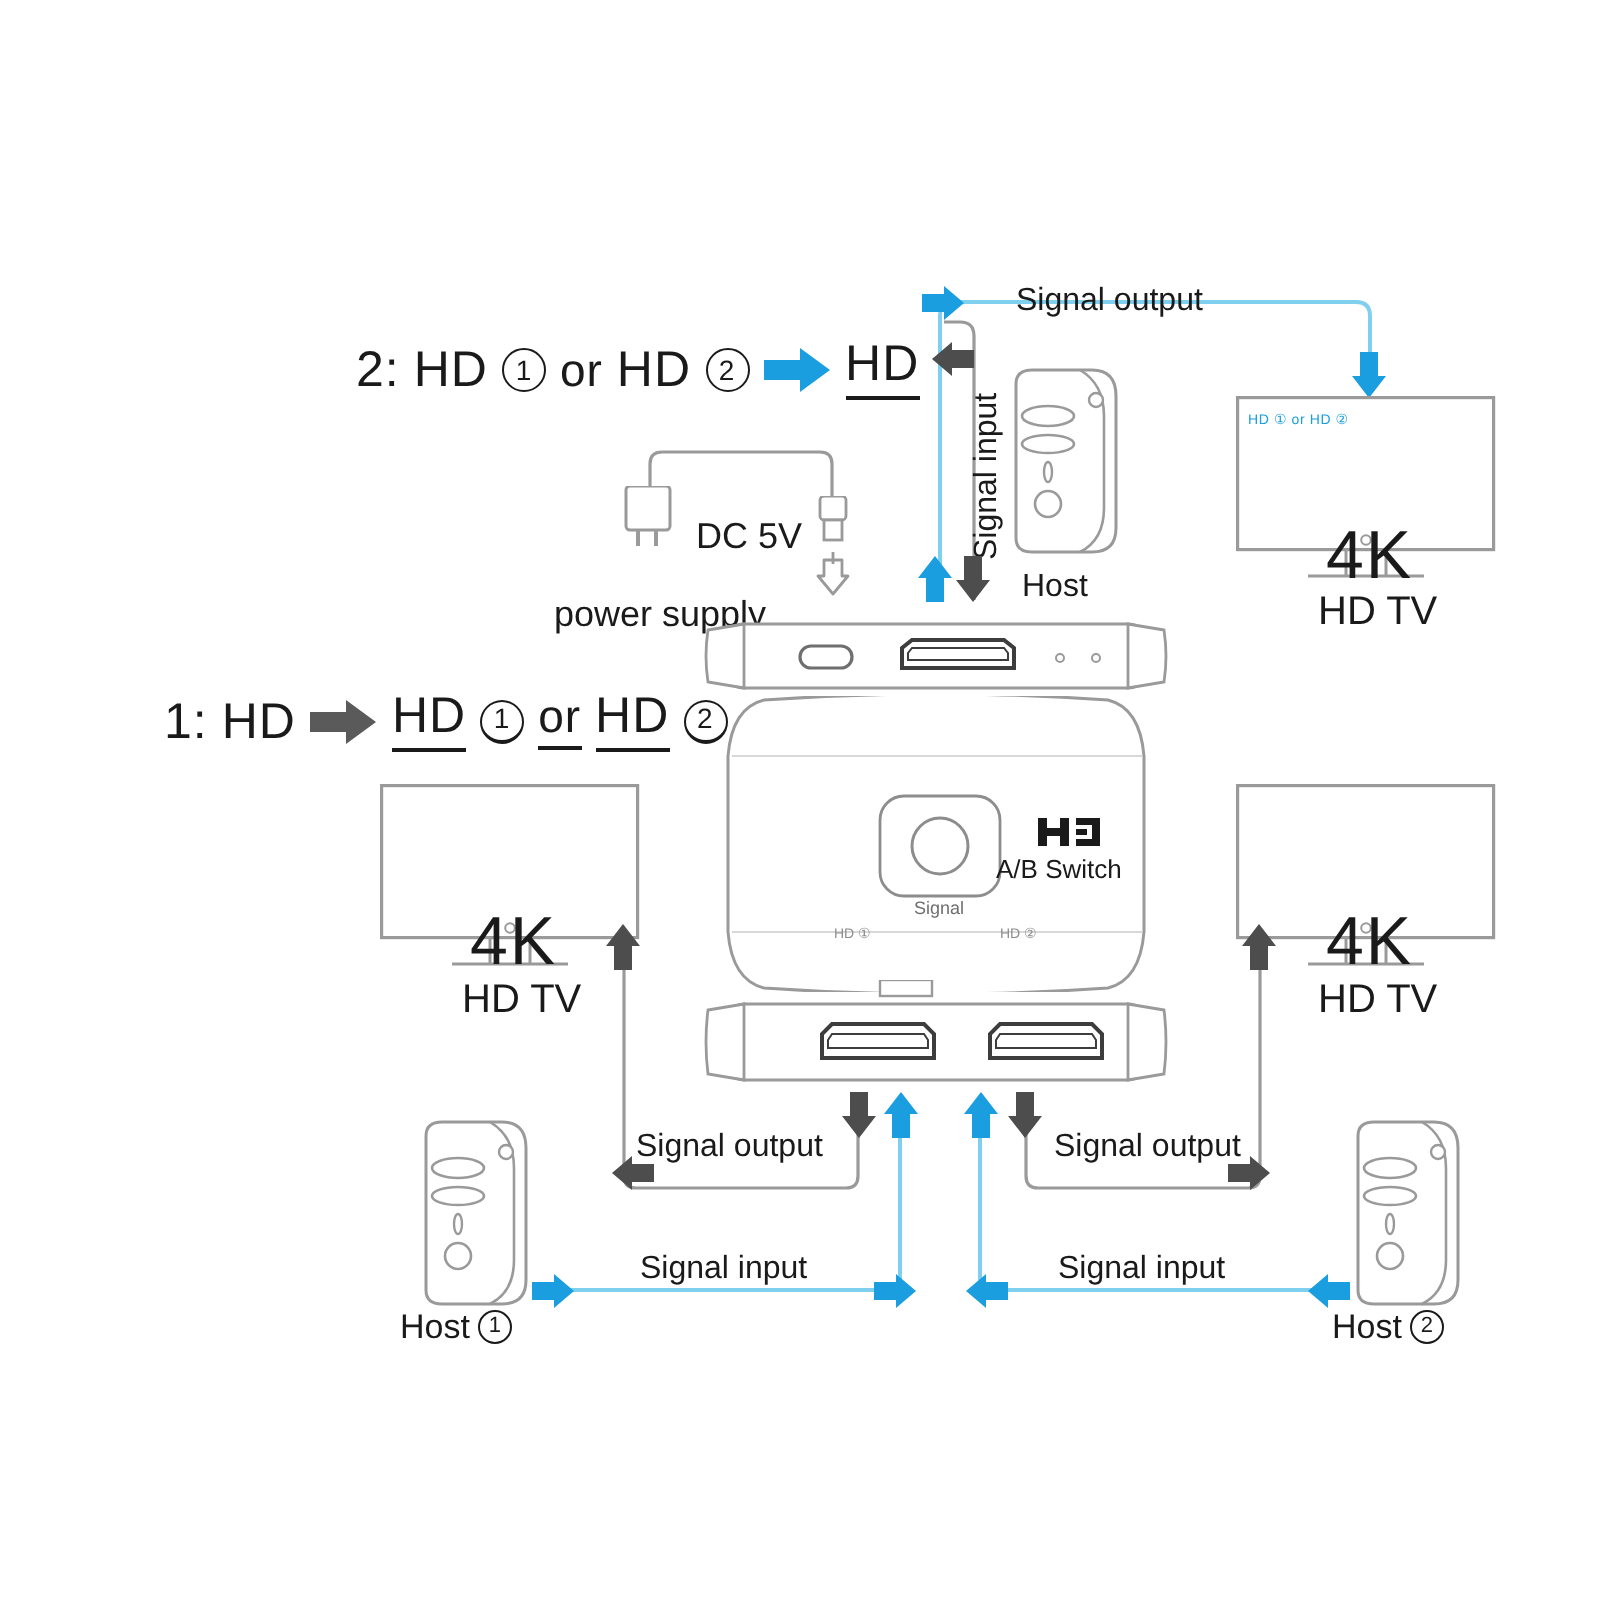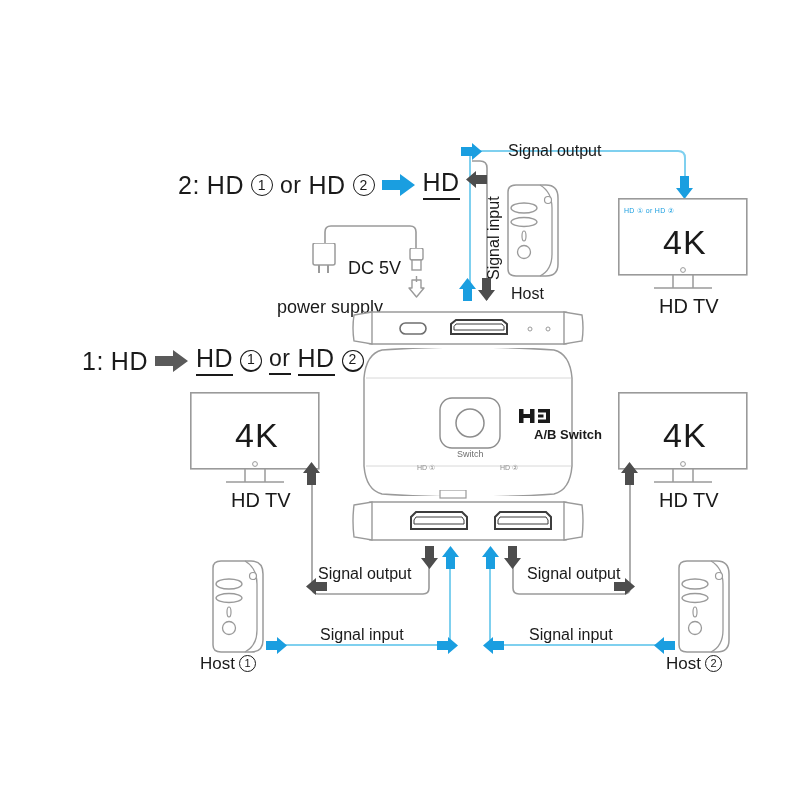--- a/index.html
+++ b/index.html
@@ -29,21 +29,21 @@
 
   
   .lbl-18{font-size:18px;}
   .lbl-16{font-size:16px;}
   .lbl-15{font-size:20px;}
   .lbl-13{font-size:13px;}
   .lbl-9{font-size:9px;color:#6f6f6f;}
   .lbl-7{font-size:7px;color:#8d8d8d;}
   .blue-mini{font-size:7px;color:#1a9ee0;letter-spacing:.3px;}
   .vert{transform:rotate(-90deg);transform-origin:left top;}
-  .fourk{font-size:34px;letter-spacing:1px;}
+  .fourk{font-size:34px;letter-spacing:1px;margin-top:36px;}
   .host-lbl{font-size:17px;display:flex;align-items:center;gap:4px;}
   .circ-sm{
     display:inline-flex;align-items:center;justify-content:center;
     width:17px;height:17px;border:1.4px solid #1a1a1a;border-radius:50%;
     font-size:11px;line-height:1;box-sizing:border-box;
   }
 </style>
 </head>
 <body>
 
@@ -175,28 +175,28 @@
     <path d="M4,0 L13,0 L13,12 L17,12 L8.5,23 L0,12 L4,12 Z" fill="#4d4d4d"></path>
   </svg>
 
   <svg class="abs" style="left:352px;top:348px;" width="232" height="148">
     <path d="M30,2 Q116,-4 202,2 Q218,6 220,30 L220,118 Q218,142 202,146 Q116,152 30,146 Q14,142 12,118 L12,30 Q14,6 30,2 Z" fill="#ffffff" stroke="#9a9a9a" stroke-width="1.5"></path>
     <line x1="14" y1="30" x2="219" y2="30" stroke="#d8d8d8" stroke-width="1"></line>
     <line x1="14" y1="118" x2="219" y2="118" stroke="#d8d8d8" stroke-width="1"></line>
     <rect x="88" y="50" width="60" height="50" rx="12" fill="#ffffff" stroke="#8d8d8d" stroke-width="1.4"></rect>
     <circle cx="118" cy="75" r="14" fill="#ffffff" stroke="#8d8d8d" stroke-width="1.5"></circle>
   </svg>
-  <div class="txt lbl-9" style="left:457px;top:450px;">Switch</div>
+  <div class="txt lbl-9" style="left:457px;top:450px;">Signal</div>
 
   <svg class="abs" style="left:519px;top:408px;" width="40" height="16">
     <path d="M0,1 L4.5,1 L4.5,6 L11,6 L11,1 L15.5,1 L15.5,15 L11,15 L11,10 L4.5,10 L4.5,15 L0,15 Z" fill="#1a1a1a"></path>
     <path d="M19,1 L31,1 L31,15 L19,15 L19,11.5 L27,11.5 L27,4.5 L19,4.5 Z" fill="#1a1a1a"></path>
     <rect x="19" y="6.5" width="5.5" height="3" fill="#1a1a1a"></rect>
   </svg>
-  <div class="txt lbl-13" style="left:534px;top:428px;font-weight:bold;">A/B Switch</div>
+  <div class="txt lbl-13" style="left:498px;top:428px;">A/B Switch</div>
 
   <div class="txt lbl-7" style="left:417px;top:464px;">HD ①</div>
   <div class="txt lbl-7" style="left:500px;top:464px;">HD ②</div>
 
   <svg class="abs" style="left:352px;top:490px;" width="232" height="56">
     <rect x="88" y="0" width="26" height="8" fill="#ffffff" stroke="#9a9a9a" stroke-width="1.2"></rect>
     <path d="M20,12 L212,12 Q222,12 222,31 Q222,50 212,50 L20,50 Q10,50 10,31 Q10,12 20,12 Z" fill="#ffffff" stroke="#9a9a9a" stroke-width="1.4"></path>
     <path d="M2,15 L20,12 L20,50 L2,47 Q0,31 2,15 Z" fill="#ffffff" stroke="#9a9a9a" stroke-width="1.4"></path>
     <path d="M230,15 L212,12 L212,50 L230,47 Q232,31 230,15 Z" fill="#ffffff" stroke="#9a9a9a" stroke-width="1.4"></path>
     <g>

